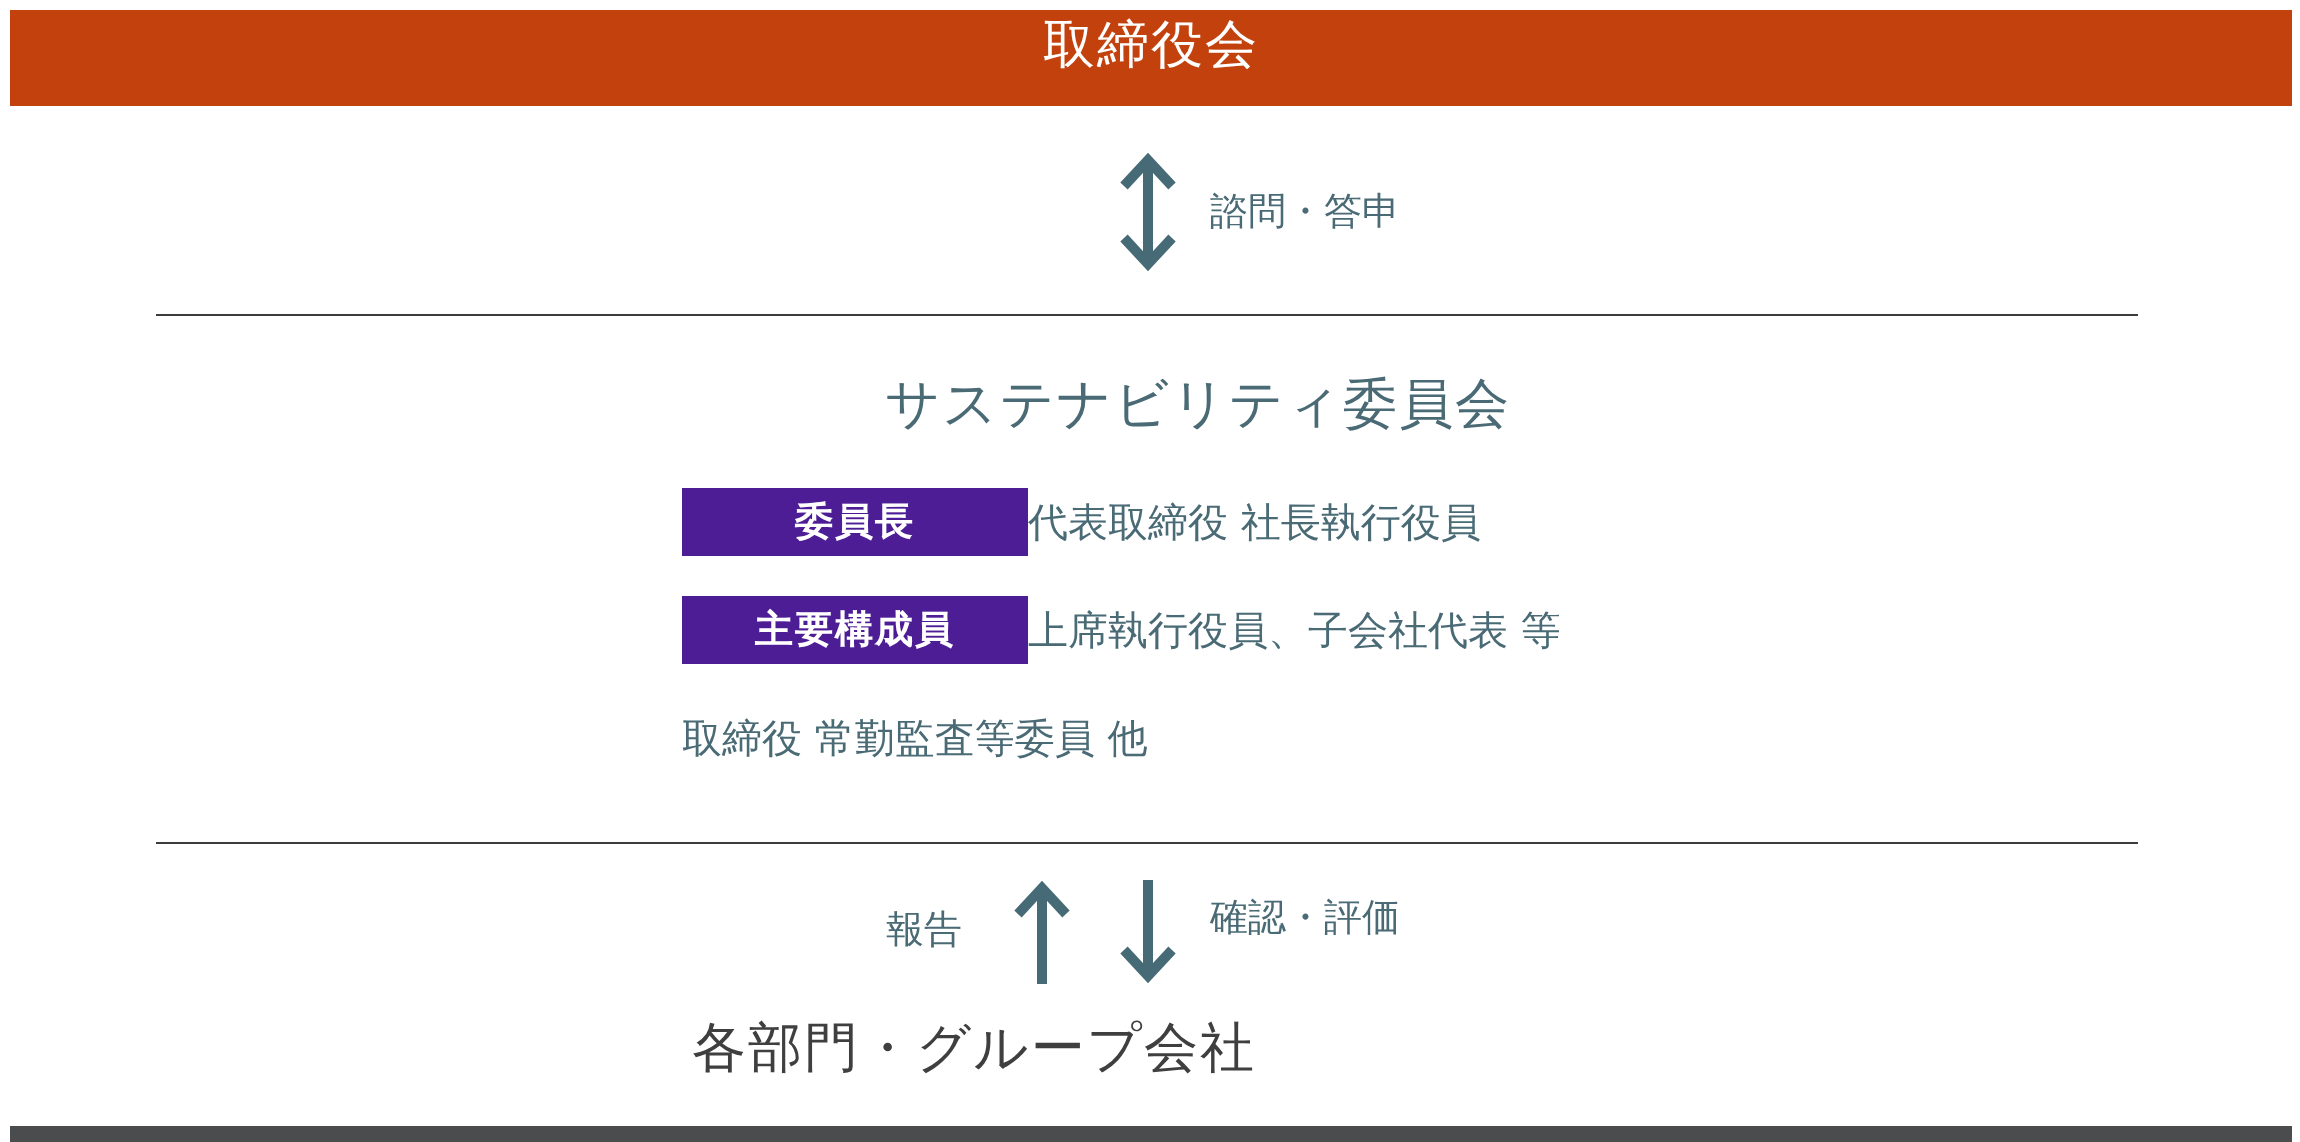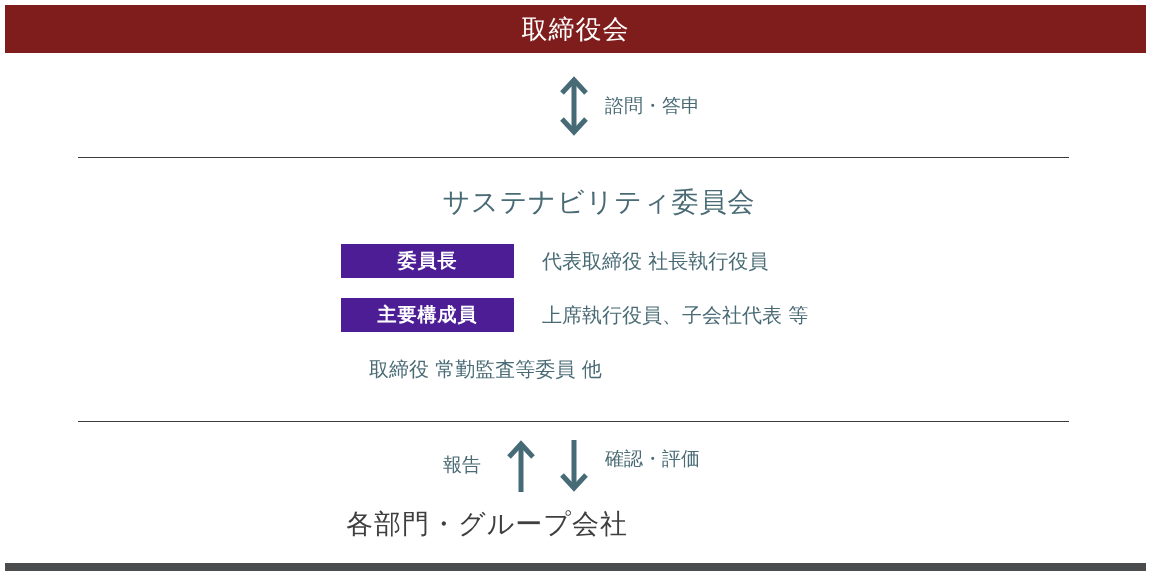--- a/index.html
+++ b/index.html
@@ -2,22 +2,22 @@
 <html><head>
   <meta charset="utf-8">
   <style>
     html, body { margin: 0; padding: 0; background: #ffffff; }
     body {
       width: 1150px; height: 571px; position: relative; overflow: hidden;
       font-family: "DejaVu Sans", "Liberation Sans", sans-serif;
     }
     .top-bar {
       position: absolute; left: 5px; top: 5px; width: 1141px; height: 48px;
-      background: #7f1d1d; color: #ffffff;
-      display: flex; align-items: center; justify-content: center;
+      background: #c2410c; color: #ffffff;
+      display: flex; align-items: flex-start; justify-content: center;
       font-size: 26px; letter-spacing: 1px;
     }
     .bottom-bar {
       position: absolute; left: 5px; top: 563px; width: 1141px; height: 8px;
       background: #4b4c4e;
     }
     .hline {
       position: absolute; left: 78px; width: 991px; height: 1px; background: #3c3c3c;
     }
     .arrow { position: absolute; }
@@ -27,21 +27,21 @@
     .committee-title {
       position: absolute; left: 0; width: 1150px; top: 184px; text-align: center;
       color: #4a6b75; font-size: 27px; letter-spacing: 1px; padding-left: 24px;
     }
     .role-row { position: absolute; left: 341px; height: 34px; display: flex; align-items: center; }
     .role-tag {
       width: 173px; height: 34px; background: #4c1d95; color: #ffffff;
       display: flex; align-items: center; justify-content: center;
       font-size: 19px; font-weight: bold; letter-spacing: 1px;
     }
-    .role-desc { margin-left: 28px; color: #4a6b75; font-size: 20px; white-space: nowrap; }
+    .role-desc { margin-left: 0; color: #4a6b75; font-size: 20px; white-space: nowrap; }
     .dept-title {
       position: absolute; left: 0; width: 974px; top: 506px; text-align: center;
       color: #3f3f3f; font-size: 27px; letter-spacing: 1px;
     }
   </style>
 </head>
 <body>
 
 <div class="top-bar">
   <span>取締役会</span>

